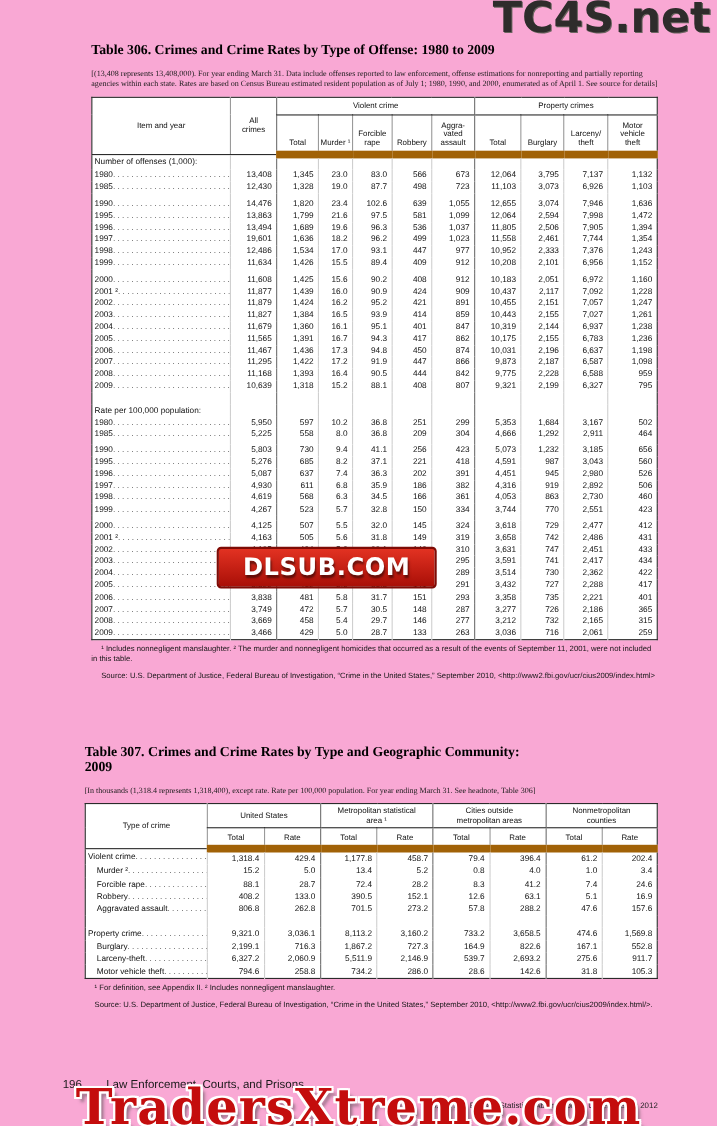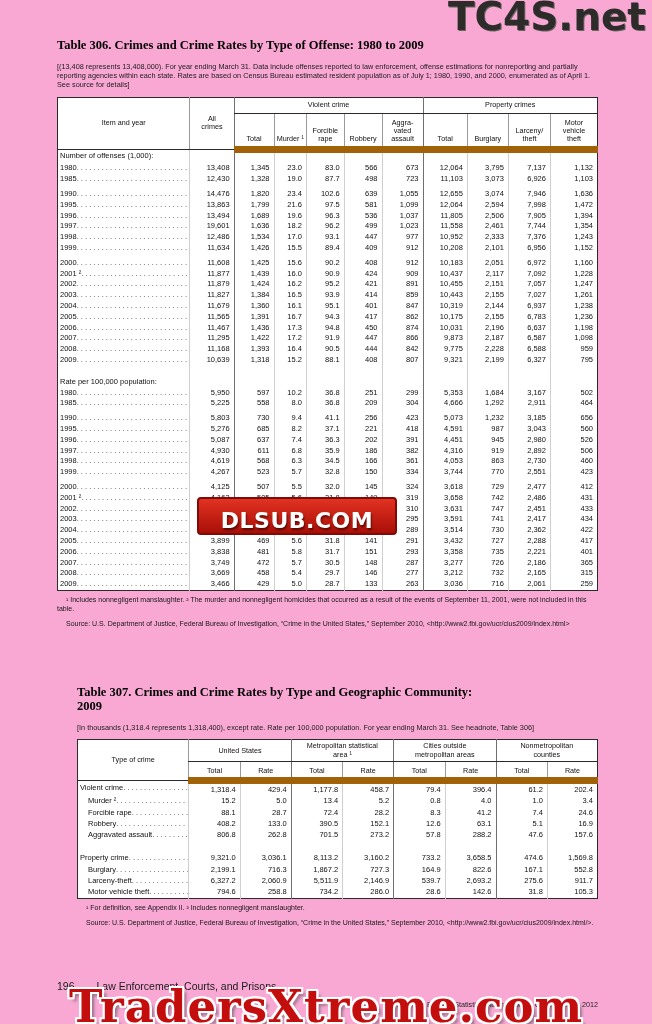--- a/index.html
+++ b/index.html
@@ -3,23 +3,23 @@
 <meta charset="utf-8">
 <style>
   html,body{margin:0;padding:0;}
   body{background:#d8d8d8;}
   .page{position:relative;width:652px;height:1024px;margin:0 auto;background:#f9a8d4;
         font-family:"Liberation Sans",sans-serif;color:#141414;overflow:hidden;}
   .content{position:absolute;left:57px;top:0;width:541px;}
 
   .t-title{font-family:"Liberation Serif",serif;font-weight:bold;font-size:12.5px;line-height:14px;
            color:#000;white-space:pre-line;}
-  .headnote{font-size:7.3px;line-height:9px;margin-top:3px;color:#1c1c1c;}
-
-  #t306-block{margin-top:38px;}
+  .headnote{font-size:7.3px;line-height:9px;margin-top:3px;color:#1c1c1c;font-family:Liberation Serif, serif;}
+
+  #t306-block{margin-top:38px;margin-left:26px;}
   #t307-block{margin-top:56px;padding-left:20px;}
 
   table.stat{border-collapse:collapse;width:100%;table-layout:fixed;margin-top:5px;
              border:1px solid #2b2b2b;background:#fff;}
   table.stat th{font-weight:normal;font-size:7.2px;line-height:8.2px;text-align:center;
                 white-space:pre-line;border-left:1px solid #9a9a9a;padding:1px;vertical-align:middle;color:#101010;}
   table.stat th.grp{border-bottom:1px solid #2b2b2b;height:13px;}
   table.stat th.sub{vertical-align:bottom;height:29px;border-bottom:7px solid #a16207;padding-bottom:2px;}
   table.stat th.c-item{border-left:none;border-bottom:1px solid #2b2b2b;}
   table.stat th.c-all{border-bottom:1px solid #2b2b2b;}
@@ -44,21 +44,21 @@
   .fn.first{margin-top:5px;}
 
   .pg-footer{position:absolute;left:57px;top:980px;font-size:10.5px;color:#1a1a1a;}
   .pg-footer .num{margin-right:22px;}
   .census-line{position:absolute;right:54px;top:1000px;font-size:7.2px;color:#222;}
 
   .wm-tc4s{position:absolute;top:-6px;right:6px;font-family:"DejaVu Sans",sans-serif;font-weight:bold;
            font-size:39px;letter-spacing:0px;color:#2e2c2b;text-shadow:1px 1px 0 #6b6560;}
   .wm-dlsub{position:absolute;left:197px;top:497px;width:196px;height:34px;
             background:linear-gradient(#e23222,#a90f07);border:2px solid #7e0b05;border-radius:4px;
-            display:flex;align-items:flex-end;justify-content:center;}
+            display:flex;align-items:center;justify-content:center;}
   .wm-dlsub span{color:#fff;font-family:"DejaVu Sans",sans-serif;font-weight:bold;font-size:22px;
                  letter-spacing:.5px;text-shadow:1px 2px 2px rgba(0,0,0,.5);}
   .wm-traders{position:absolute;left:0;right:0;bottom:-9px;text-align:center;
               font-family:"DejaVu Serif",serif;font-weight:bold;font-size:45px;letter-spacing:1px;
               color:#c40d0d;
               text-shadow:-2px 0 #fff,2px 0 #fff,0 -2px #fff,0 2px #fff,
                           -2px -2px #fff,2px 2px #fff,-2px 2px #fff,2px -2px #fff,
                           4px 4px 3px rgba(70,70,70,.55);}
 </style>
 </head>

